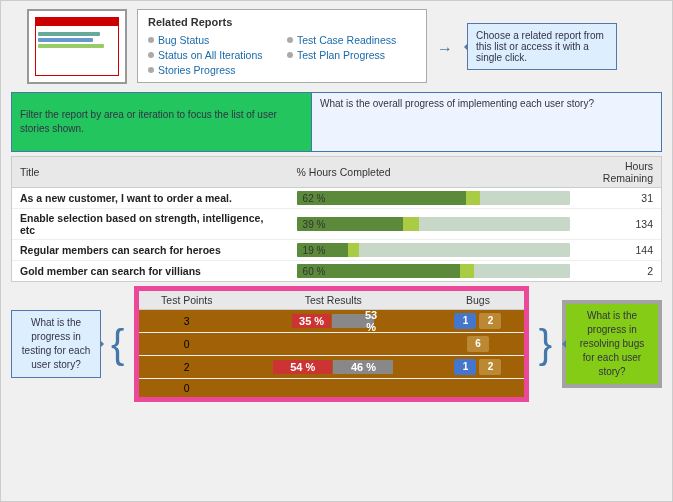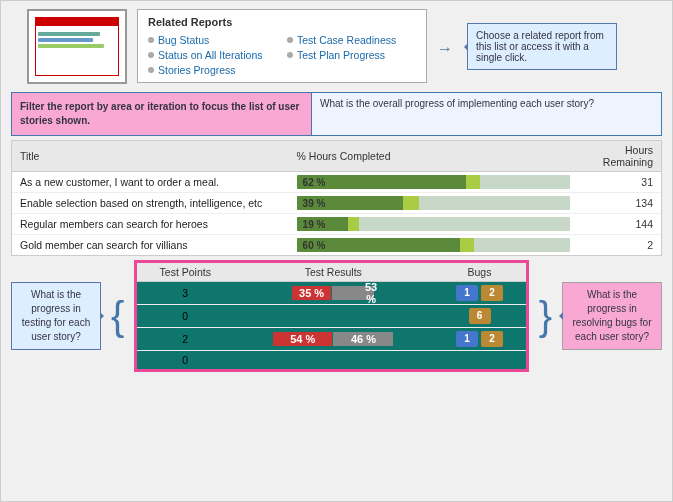--- a/index.html
+++ b/index.html
@@ -123,26 +123,25 @@
     
     .filter-section {
       display: flex;
       gap: 0;
       margin: 0 10px;
     }
     .filter-left {
       width: 300px;
       border: 1px solid #4477aa;
       border-right: none;
-      padding: 7px 8px;
-      background: #f9a8d4;
+      padding: 15px 8px;
+      background: #22c55e;
       color: #334;
       font-size: 10px;
       line-height: 1.4;
-      font-weight: bold;
     }
     .filter-right {
       flex: 1;
       border: 1px solid #4477aa;
       padding: 4px 8px;
       background: #eef4ff;
       color: #334;
       font-size: 10px;
       line-height: 1.4;
     }
@@ -168,21 +167,21 @@
     }
     .stories-table th.right { text-align: right; }
     .stories-table td {
       padding: 3px 8px;
       font-size: 10.5px;
       border-bottom: 1px solid #eee;
       vertical-align: middle;
     }
     .stories-table tr:last-child td { border-bottom: none; }
     .story-title {
-      font-weight: normal;
+      font-weight: bold;
       color: #222;
       width: 220px;
     }
     .progress-cell {
       width: 230px;
       position: relative;
     }
     .progress-bar-bg {
       background: #c8d8c8;
       height: 14px;
@@ -203,21 +202,21 @@
       position: absolute;
       top: 0;
     }
     .progress-label {
       position: absolute;
       left: 6px;
       top: 50%;
       transform: translateY(-50%);
       font-size: 10px;
       color: #333;
-      font-weight: bold;
+      font-weight: normal;
       z-index: 2;
     }
     .hours-remaining {
       text-align: right;
       width: 60px;
       color: #333;
       margin-top: 32px;
     }
 
     
@@ -243,22 +242,22 @@
       content: '';
       position: absolute;
       right: -8px;
       top: 50%;
       transform: translateY(-50%);
       border: 4px solid transparent;
       border-left-color: #5577aa;
     }
     .bottom-table-container {
       flex: 1;
-      border: 3px solid #ec4899;
-      background: #0f766e;
+      border: 5px solid #ec4899;
+      background: #a16207;
     }
     .bottom-table {
       width: 100%;
       border-collapse: collapse;
     }
     .bottom-table th {
       background: #e8e8e8;
       text-align: center;
       padding: 3px 6px;
       font-size: 10.5px;
@@ -299,22 +298,22 @@
       text-align: center;
       font-size: 10px;
       font-weight: bold;
       color: white;
       border-radius: 2px;
       margin: 0 1px;
     }
     .bug-badge.blue { background: #4477cc; }
     .bug-badge.gold { background: #bb8833; }
     .right-tooltip {
-      border: 1px solid #a3a3a3;
-      background: #f9a8d4;
+      border: 4px solid #a3a3a3;
+      background: #84cc16;
       padding: 5px 7px;
       font-size: 10px;
       color: #334;
       width: 100px;
       line-height: 1.4;
       text-align: center;
       align-self: center;
       position: relative;
     }
     .right-tooltip::before {

